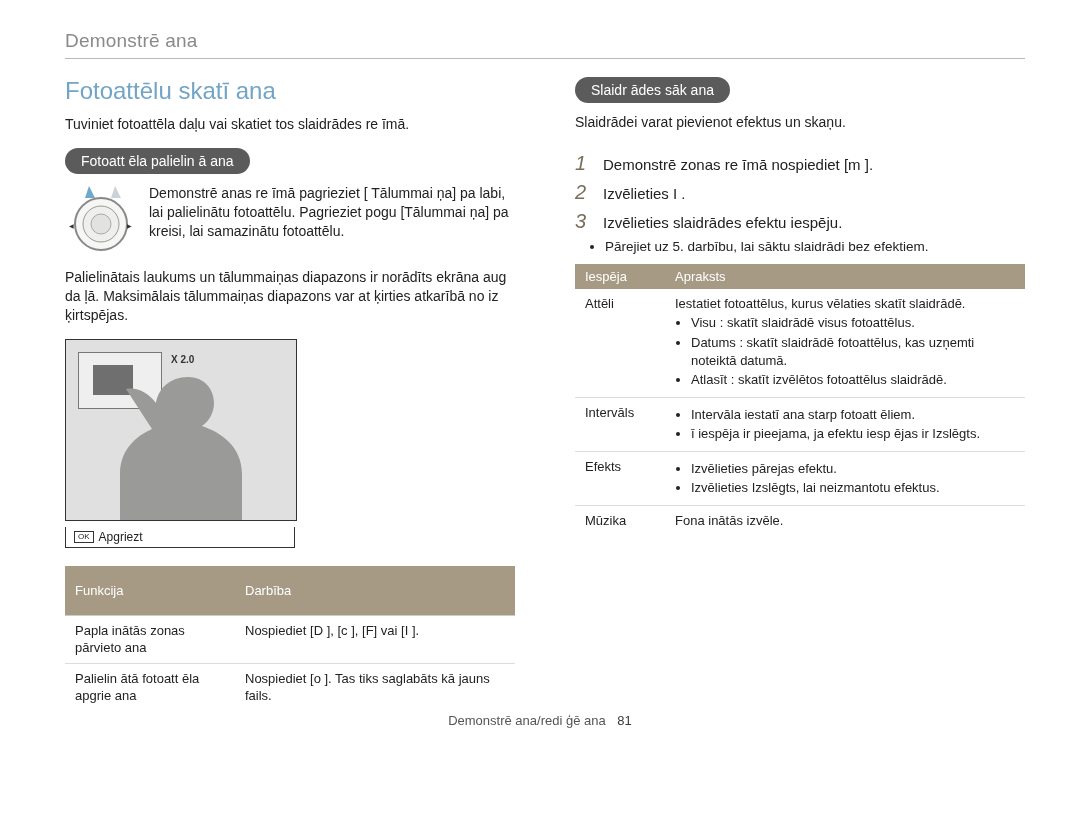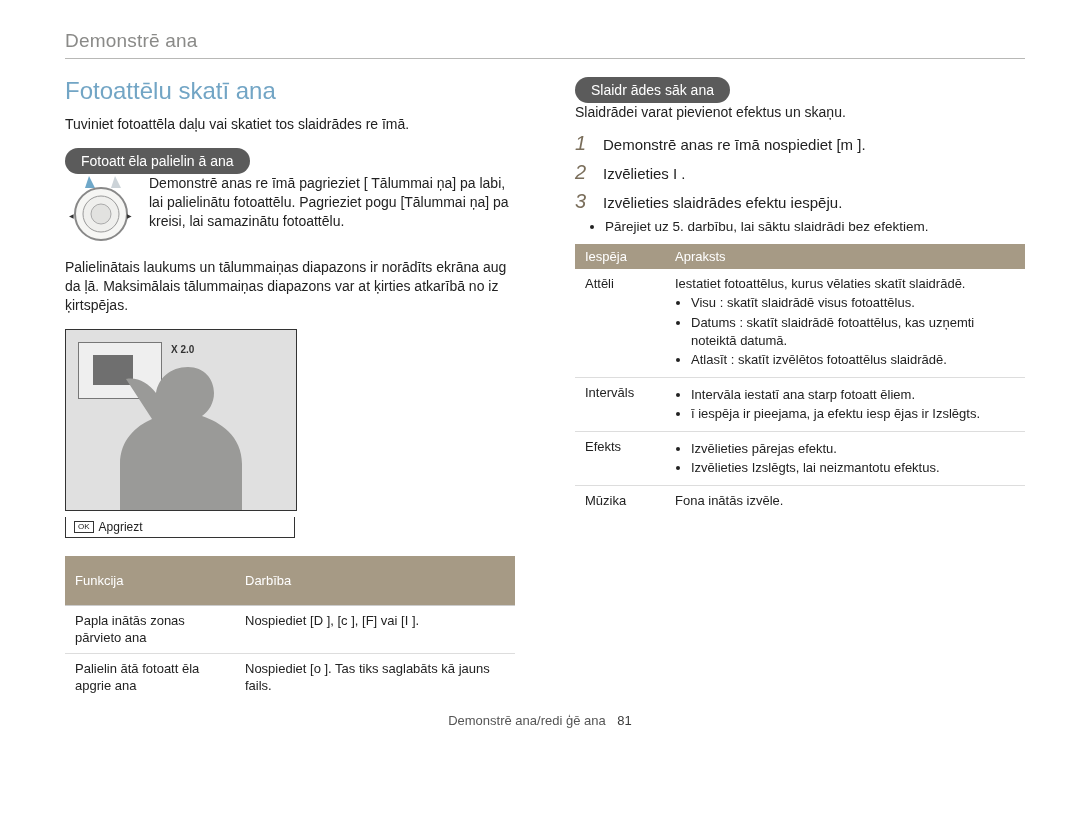--- a/index.html
+++ b/index.html
@@ -44,20 +44,21 @@
     line-height: 1.35;
     margin: 0 0 14px 0;
   }
   .pill {
     display: inline-block;
     background: #5b5b5b;
     color: #fff;
     font-size: 14px;
     padding: 5px 16px;
     border-radius: 14px;
+    margin-bottom: 10px;
   }
   .enlarge-row {
     display: flex;
     align-items: flex-start;
     gap: 12px;
     margin-bottom: 14px;
   }
   .enlarge-row .text {
     flex: 1;
     font-size: 14px;
@@ -259,25 +260,25 @@
           <tr>
             <td>Palielin ātā fotoatt ēla apgrie ana</td>
             <td>Nospiediet [o   ]. Tas tiks saglabāts kā jauns fails.</td>
           </tr>
         </tbody>
       </table>
     </div>
 
     <div class="col">
       <div class="pill">Slaidr ādes sāk ana</div>
-      <p class="body-text" style="margin-bottom:10px">Slaidrādei varat pievienot efektus un skaņu.</p>
+      <p class="body-text" style="margin-bottom:20px">Slaidrādei varat pievienot efektus un skaņu.</p>
 
       <div class="step">
         <div class="step-num">1</div>
-        <div class="step-text">Demonstrē anas re   īmā nospiediet [m        ].</div>
+        <div class="step-text">Demonstrē zonas re   īmā nospiediet [m        ].</div>
       </div>
       <div class="step">
         <div class="step-num">2</div>
         <div class="step-text">Izvēlieties I     .</div>
       </div>
       <div class="step">
         <div class="step-num">3</div>
         <div class="step-text">Izvēlieties slaidrādes efektu iespēju.</div>
       </div>
 

